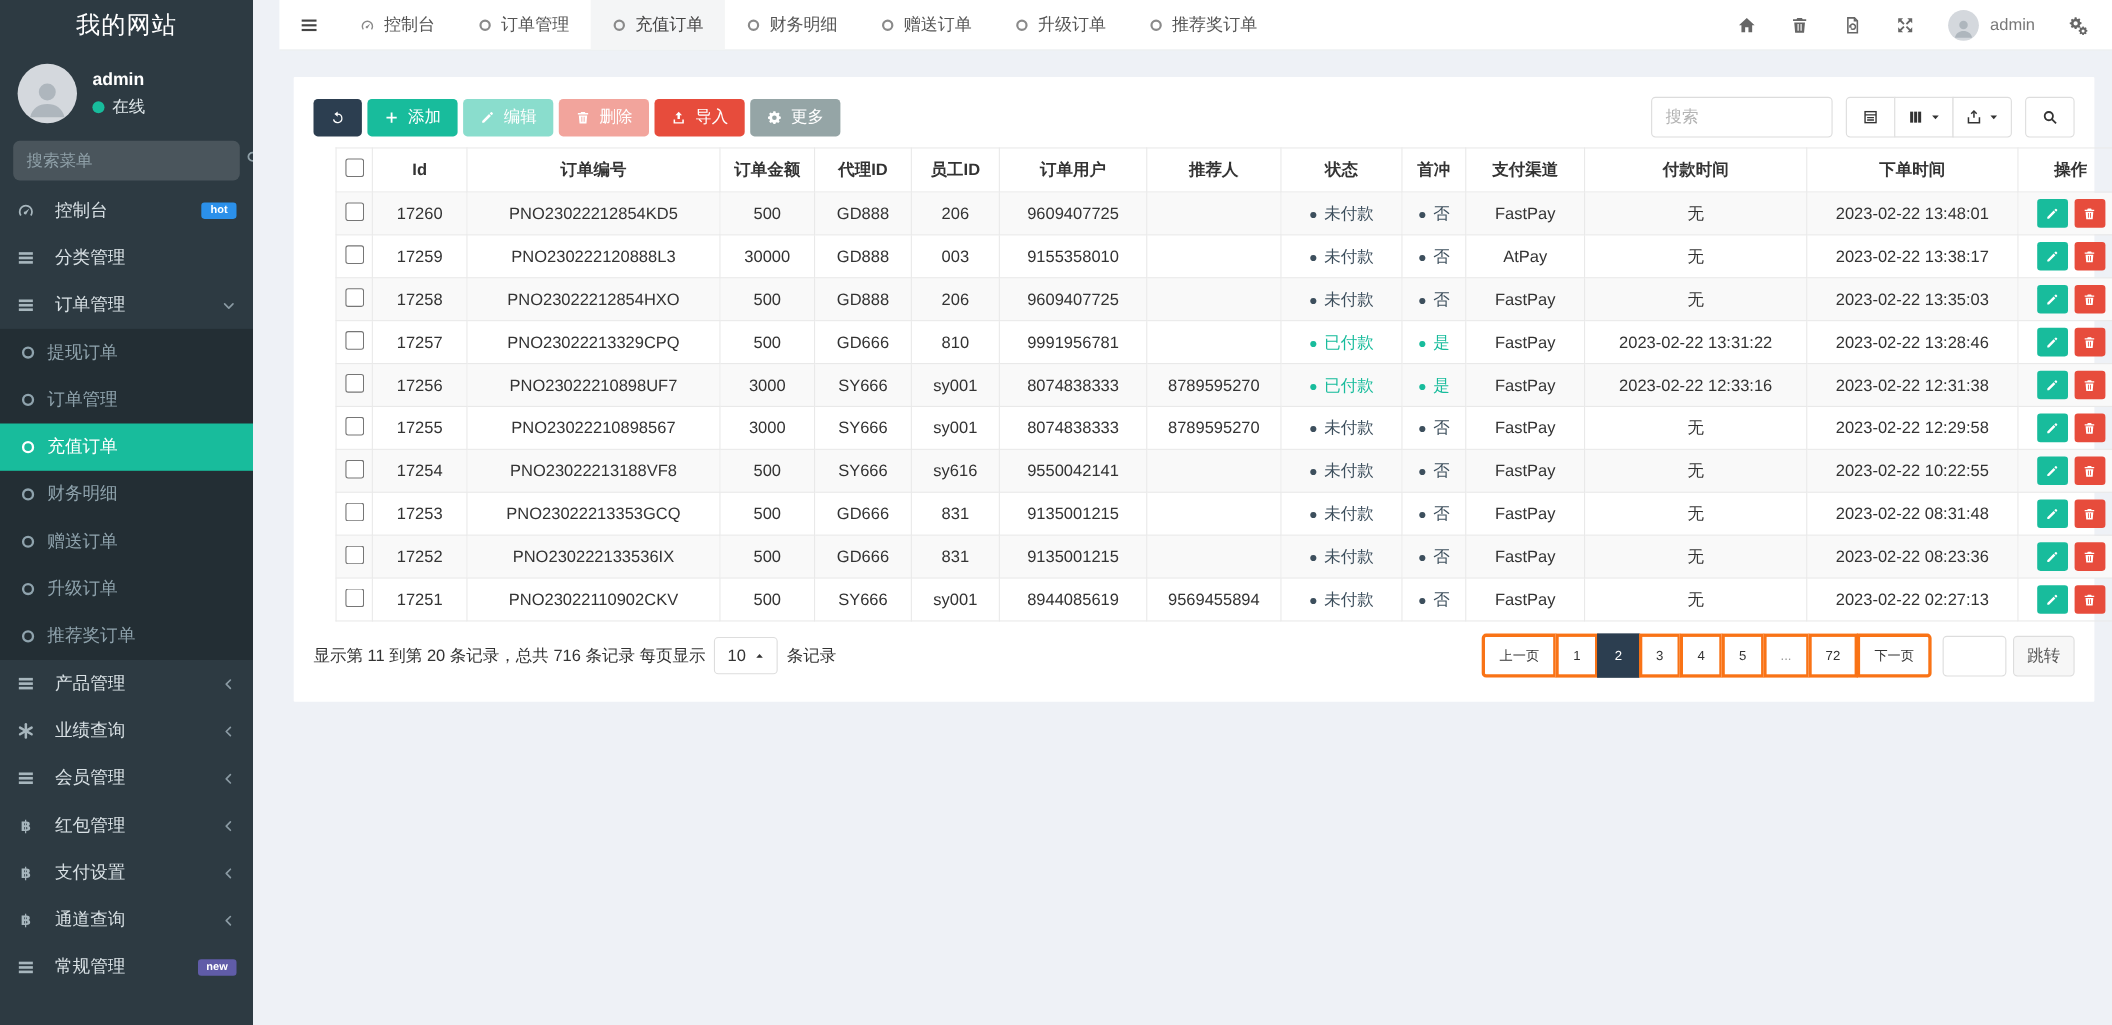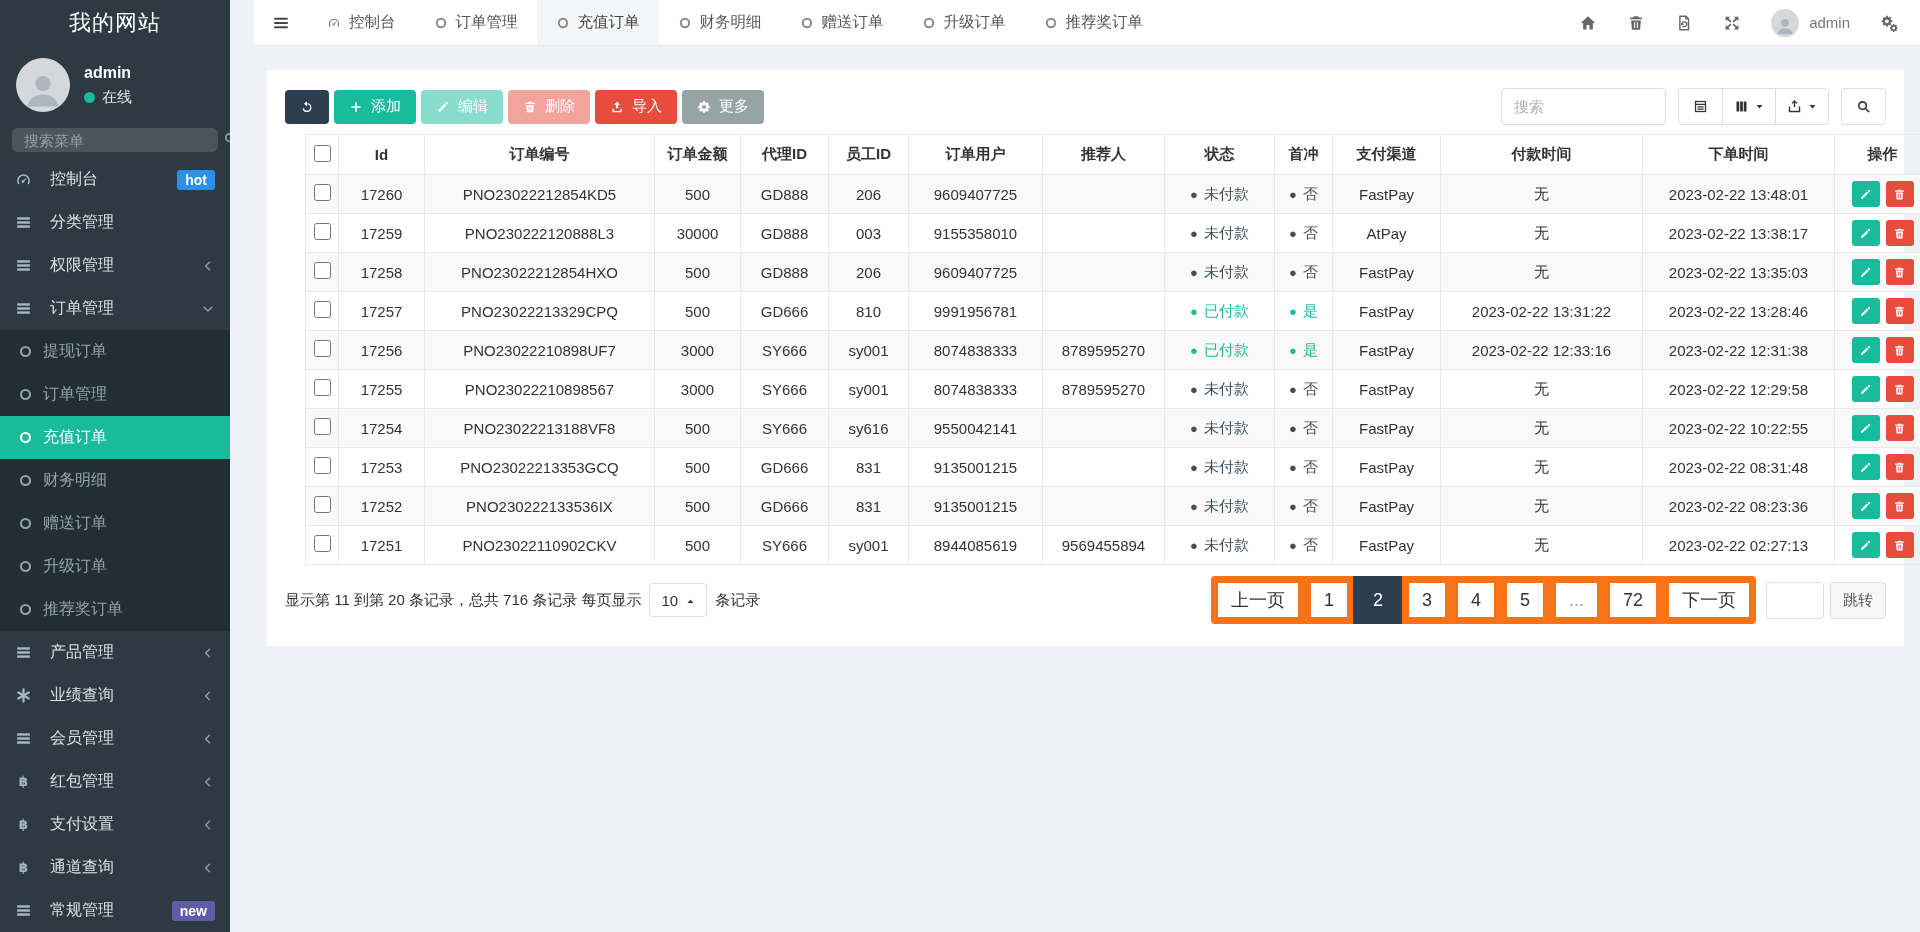--- a/index.html
+++ b/index.html
@@ -17,21 +17,21 @@
   .side-user .status { color:#dfe7ea; font-size:15px; display:flex; align-items:center; gap:7px; }
   .dot { width:11px; height:11px; border-radius:50%; background:#18bc9c; display:inline-block; }
   .side-search { margin:8px 12px 6px; height:36px; background:rgba(255,255,255,.14); border-radius:6px; display:flex; align-items:center; padding:0 12px; }
   .side-search input { flex:1; background:transparent; border:none; outline:none; color:#fde047; font-size:15px; }
   .side-search input::placeholder { color:#8fa0a8; }
   .side-search .icon svg { width:15px; height:15px; color:#8fa0a8; }
   .side-menu { list-style:none; flex:1; }
   .side-item { height:43px; display:flex; align-items:center; padding:0 15px; cursor:pointer; color:#d8e0e4; font-size:16px; }
   .side-item .icon { width:27px; margin-right:8px; display:flex; color:#a7b6bd; }
   .side-item .icon svg { width:17px; height:17px; }
-  .side-item .badge { margin-left:auto; color:#fff; font-size:14px; font-weight:bold; border-radius:3px; padding:2px 8px; }
+  .side-item .badge { margin-left:auto; color:#fff; font-size:10px; font-weight:bold; border-radius:3px; padding:2px 8px; }
   .side-item .chev { margin-left:auto; display:flex; color:#8a9aa3; }
   .side-item .chev svg { width:14px; height:14px; }
   .side-sub { list-style:none; background:#232e34; }
   .side-sub li { height:43px; display:flex; align-items:center; padding-left:18px; gap:10px; color:#8fa3ad; font-size:16px; cursor:pointer; }
   .side-sub li .ring { display:flex; }
   .side-sub li .ring svg { width:15px; height:15px; }
   .side-sub li.active { background:#18bc9c; color:#fff; }
 
   
   .main { flex:1; display:flex; flex-direction:column; min-width:0; }
@@ -93,21 +93,21 @@
   .act-edit { background:#18bc9c; }
   .act-del { background:#e74c3c; }
 
   
   .pager { display:flex; align-items:center; margin-top:11px; font-size:15px; color:#333; }
   .pager-left { display:flex; align-items:center; gap:8px; }
   .page-size-btn { height:34px; border:1px solid #ddd; border-radius:4px; background:#fff; padding:0 11px; display:inline-flex; align-items:center; gap:8px; font-size:15px; color:#333; cursor:pointer; }
   .page-size-btn .caret svg { width:9px; height:9px; }
   .pager-right { margin-left:auto; display:flex; align-items:center; }
   .pages { display:flex; }
-  .pg { min-width:37px; height:37px; border:7px solid #f97316; background:#fff; color:#333; display:inline-flex; align-items:center; justify-content:center; padding:17px 13px; margin-left:-1px; cursor:pointer; font-size:18px; }
+  .pg { min-width:37px; height:37px; border:3px solid #f97316; background:#fff; color:#333; display:inline-flex; align-items:center; justify-content:center; padding:17px 13px; margin-left:-1px; cursor:pointer; font-size:12px; }
   .pg:first-child { border-radius:4px 0 0 4px; margin-left:0; }
   .pg:last-child { border-radius:0 4px 4px 0; }
   .pg.active { background:#2c3e50; border-color:#2c3e50; color:#fff; }
   .pg.ellipsis { color:#999; cursor:default; }
   .jump-input { width:58px; height:37px; border:1px solid #ddd; border-radius:4px; margin-left:10px; padding:0 8px; font-size:15px; outline:none; }
   .jump-btn { height:37px; border:1px solid #ddd; border-radius:4px; background:#f7f7f7; color:#555; padding:0 12px; margin-left:6px; font-size:15px; cursor:pointer; }
 </style>
 </head>
 <body>
 
@@ -151,35 +151,20 @@
         </li>
         <li class="side-item">
           <span class="icon ">
             <svg viewBox="0 0 24 24" fill="currentColor">
               <rect x="3" y="4.6" width="18" height="3.4"></rect>
               <rect x="3" y="10.3" width="18" height="3.4"></rect>
               <rect x="3" y="16" width="18" height="3.4"></rect>
             </svg>
           </span>
           <span class="lbl">分类管理</span>
-        </li>
-        <li class="side-item">
-          <span class="icon ">
-            <svg viewBox="0 0 24 24" fill="currentColor">
-              <rect x="3" y="4.6" width="18" height="3.4"></rect>
-              <rect x="3" y="10.3" width="18" height="3.4"></rect>
-              <rect x="3" y="16" width="18" height="3.4"></rect>
-            </svg>
-          </span>
-          <span class="lbl">权限管理</span>
-          <span class="chev">
-            <svg viewBox="0 0 24 24" fill="none" stroke="currentColor" stroke-width="2.6" stroke-linecap="round" stroke-linejoin="round">
-              <polyline points="14.5,5.5 8,12 14.5,18.5"></polyline>
-            </svg>
-          </span>
         </li>
         <li class="side-item">
           <span class="icon ">
             <svg viewBox="0 0 24 24" fill="currentColor">
               <rect x="3" y="4.6" width="18" height="3.4"></rect>
               <rect x="3" y="10.3" width="18" height="3.4"></rect>
               <rect x="3" y="16" width="18" height="3.4"></rect>
             </svg>
           </span>
           <span class="lbl">订单管理</span>

